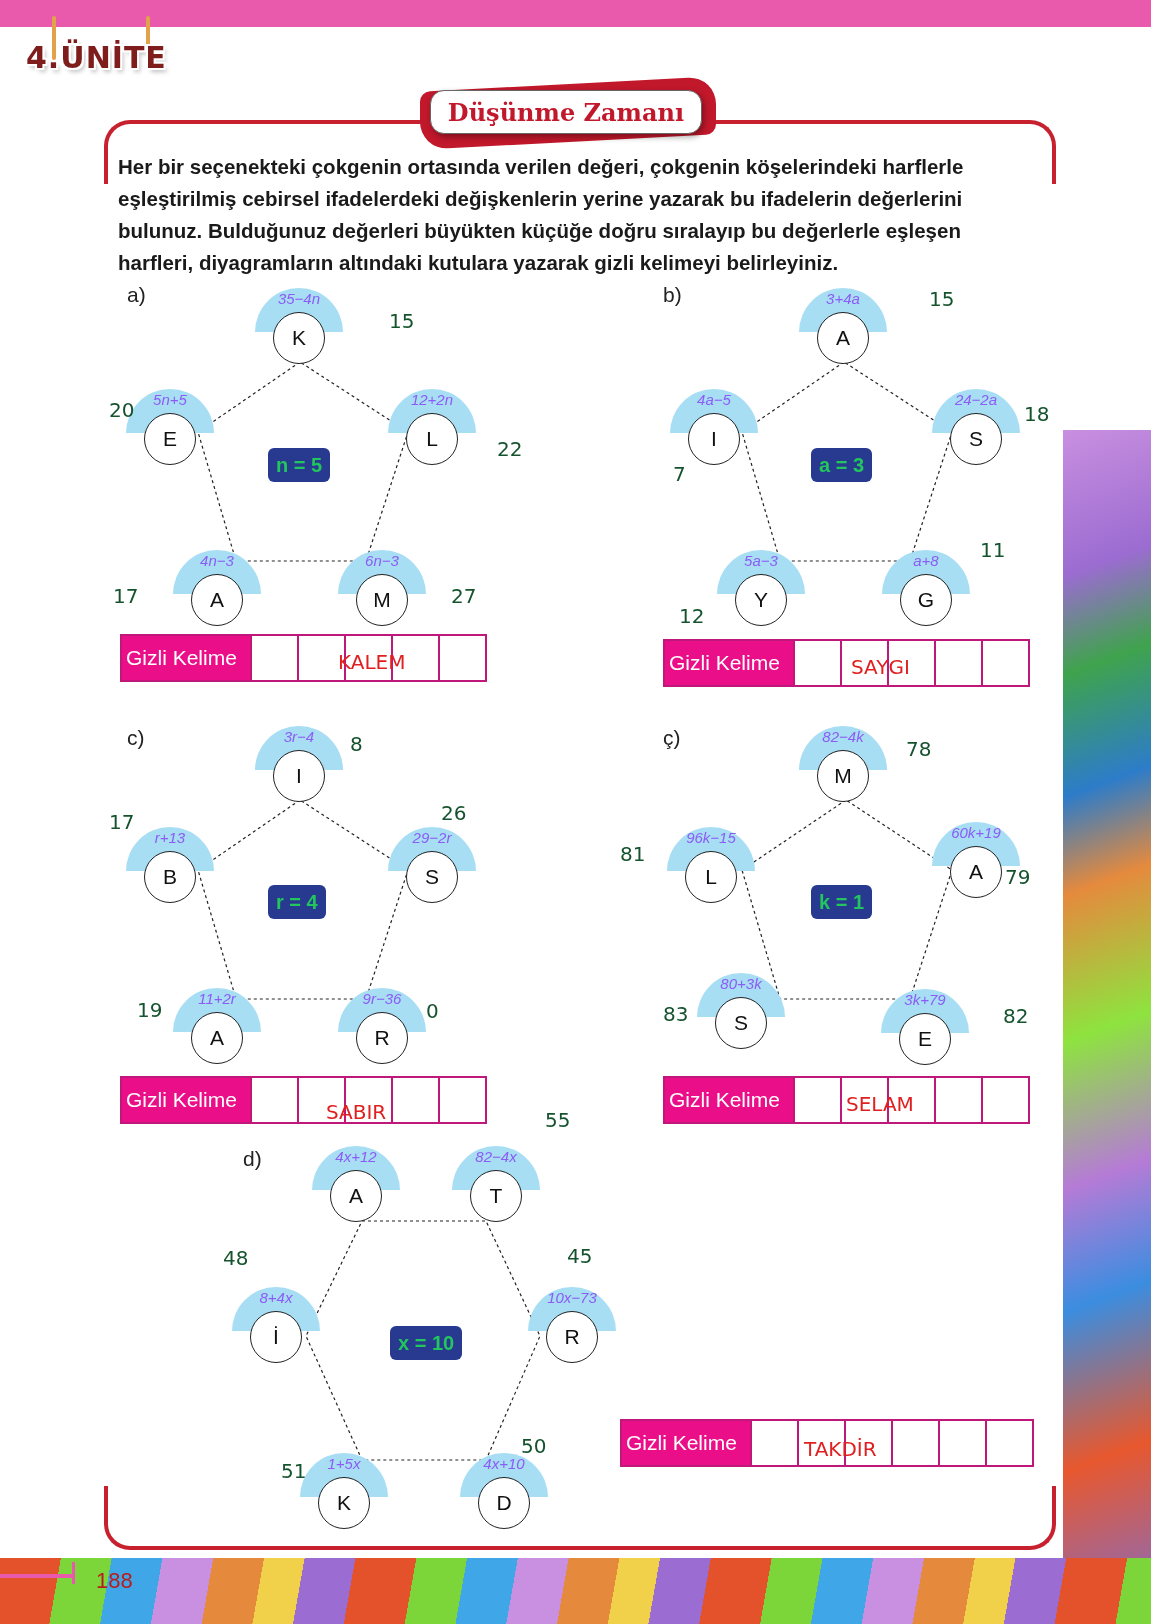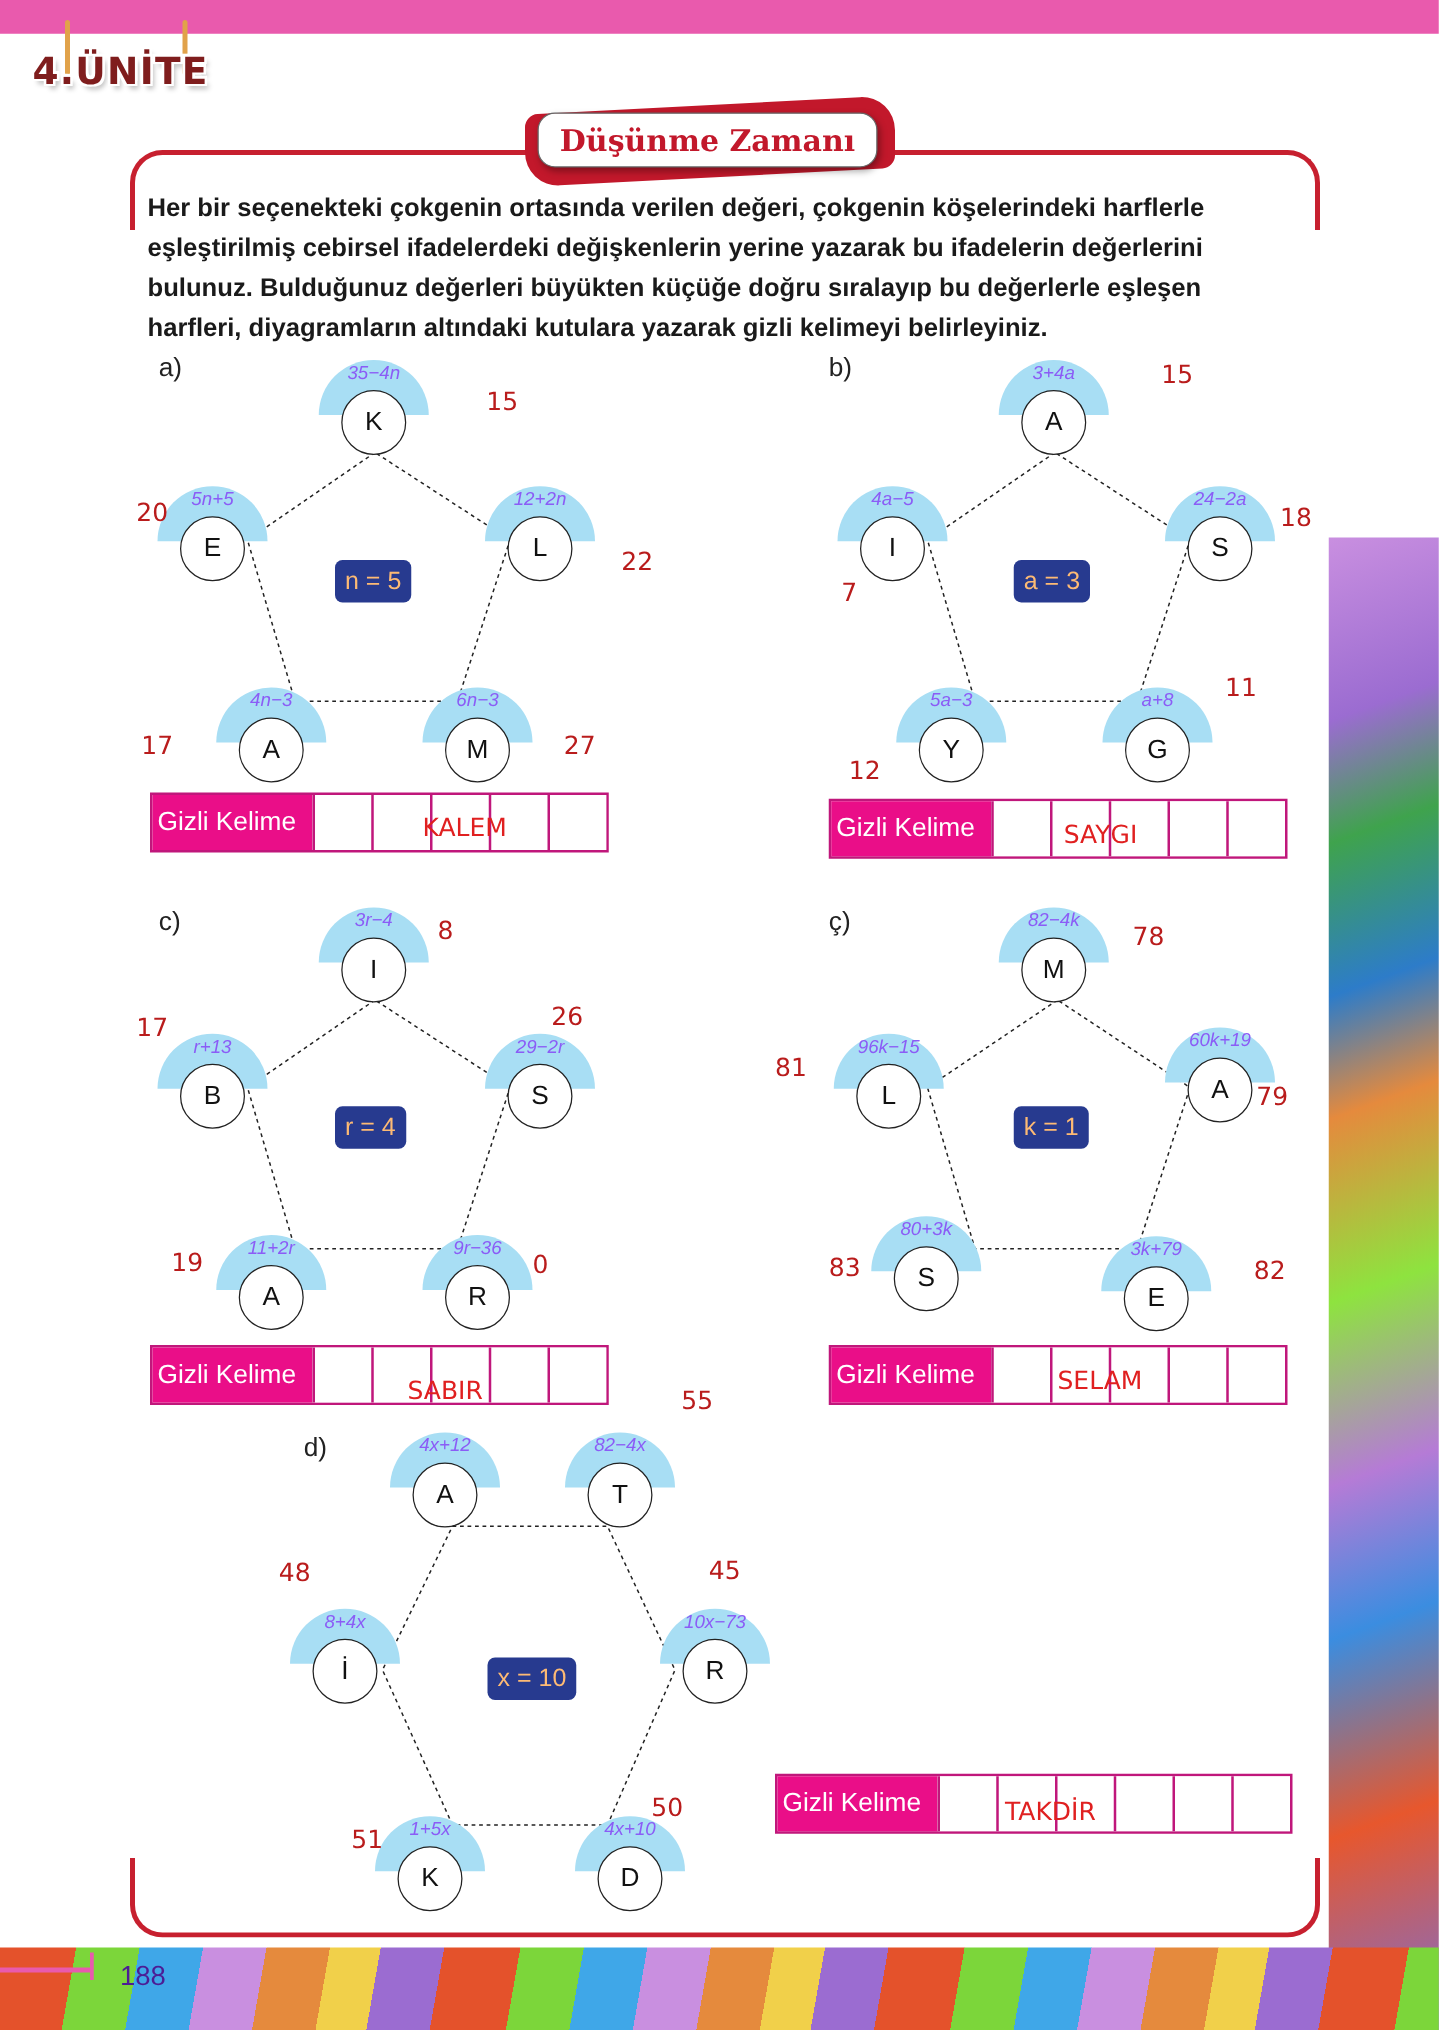--- a/index.html
+++ b/index.html
@@ -17,27 +17,27 @@
   .title-tab .front { position:absolute; left:10px; top:6px; width:270px; height:42px; background:#fff; border:1px solid #666; border-radius:14px; display:flex; align-items:center; justify-content:center;
     font-family:"DejaVu Serif", serif; font-weight:bold; font-size:24px; color:#c2182b; box-shadow:2px 3px 6px rgba(0,0,0,0.35); }
   .frame-top { position:absolute; left:104px; top:120px; width:944px; height:60px; border:4px solid #c7202f; border-bottom:none; border-radius:26px 26px 0 0; }
   .frame-bot { position:absolute; left:104px; top:1486px; width:944px; height:60px; border:4px solid #c7202f; border-top:none; border-radius:0 0 26px 26px; }
   .instructions { position:absolute; left:118px; top:151px; width:920px; font-family:"Liberation Sans", sans-serif; font-weight:bold; font-size:20.5px; line-height:32px; color:#1a1a1a; }
   .part-label { position:absolute; font-size:21px; color:#222; }
   .node { position:absolute; width:52px; height:52px; }
   .node .arc { position:absolute; left:-18px; top:-24px; width:88px; height:44px; border-radius:44px 44px 0 0; background:#a8def4; }
   .node .circle { position:absolute; left:0; top:0; width:50px; height:50px; border:1.3px solid #222; border-radius:50%; background:#fff; display:flex; align-items:center; justify-content:center; font-size:21px; color:#111; }
   .node .expr { position:absolute; left:-20px; top:-22px; width:92px; text-align:center; font-size:15px; color:#8b5cf6; font-style:italic; }
-  .center-badge { position:absolute; height:34px; padding:0 8px; background:#273a8f; color:#fdba74; font-weight:normal; font-size:20px; border-radius:6px; display:flex; align-items:center; justify-content:center; }
-  .answer { position:absolute; font-size:20px; color:#b91c1c; font-family:"DejaVu Sans", sans-serif; }
+  .center-badge { position:absolute; height:34px; padding:0 8px; background:#273a8f; color:#22c55e; font-weight:bold; font-size:20px; border-radius:6px; display:flex; align-items:center; justify-content:center; }
+  .answer { position:absolute; font-size:20px; color:#14532d; font-family:"DejaVu Sans", sans-serif; }
   .gizli { position:absolute; height:44px; display:flex; border:2px solid #c0177b; }
   .gizli .lbl { width:124px; background:#ea0e88; color:#fff; font-size:21px; display:flex; align-items:center; padding-left:4px; }
   .gizli .box { width:45px; border-left:2px solid #c0177b; background:rgba(255,255,255,0.8); }
   .gizli .word { position:absolute; top:14px; font-size:20px; color:#e02020; font-family:"DejaVu Sans", sans-serif; }
-  .pageno { position:absolute; left:96px; top:1568px; font-size:22px; color:#4c1d95; }
+  .pageno { position:absolute; left:96px; top:1568px; font-size:22px; color:#b91c1c; }
   .pageline { position:absolute; left:0; top:1574px; width:74px; height:4px; background:#e95aad; }
   .pagetick { position:absolute; left:72px; top:1562px; width:3px; height:22px; background:#e95aad; }
 </style>
 </head>
 <body>
 
 <div class="topbar"></div>
 <div class="bg-right"></div>
 <div class="bg-bottom"></div>
 

